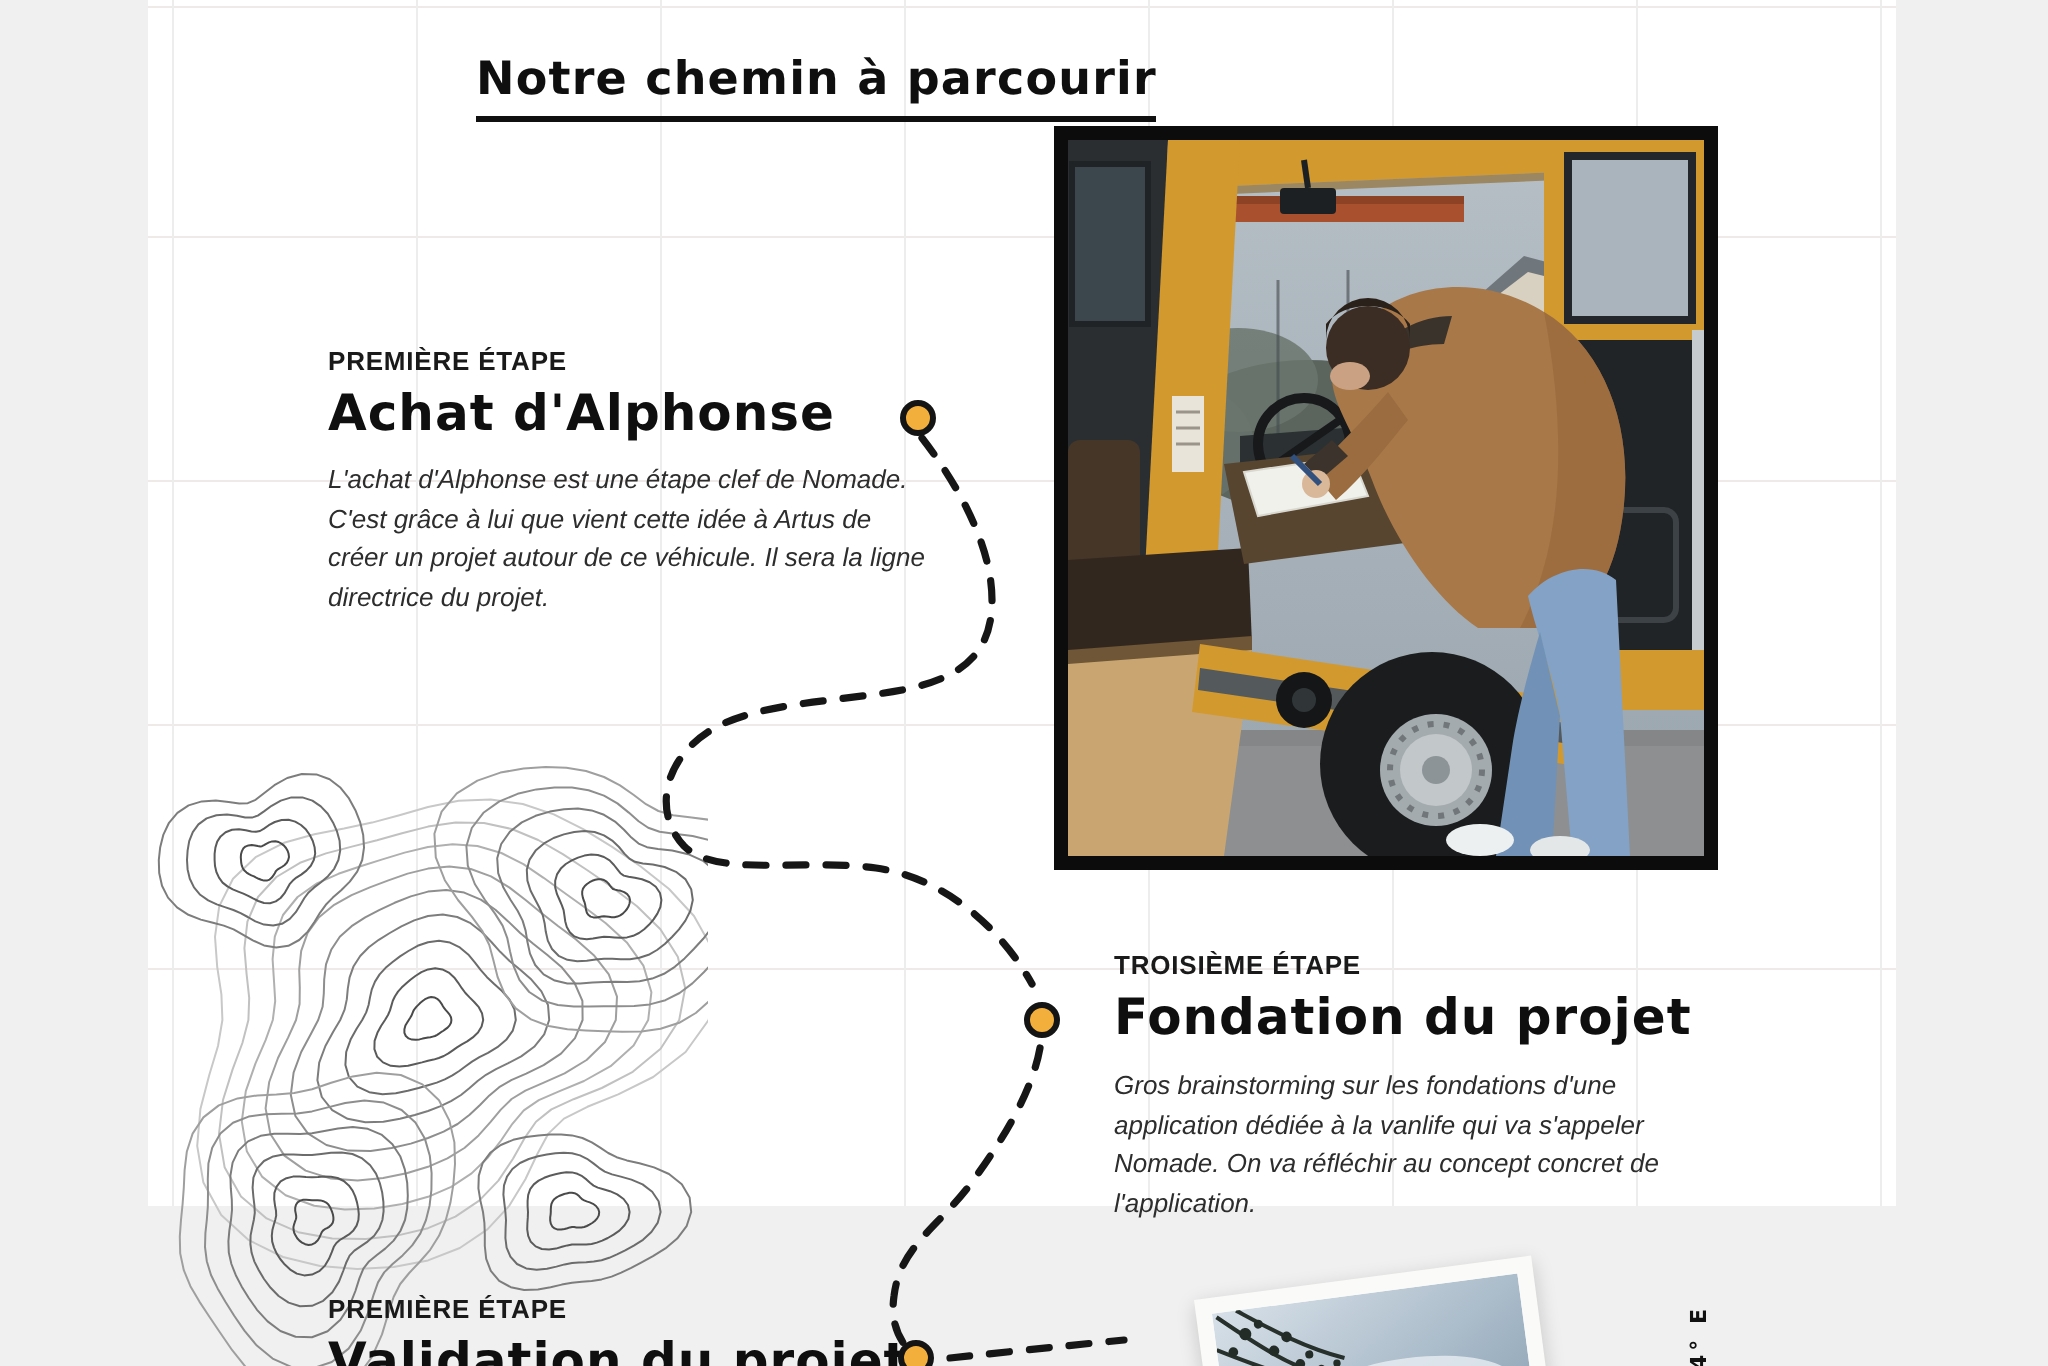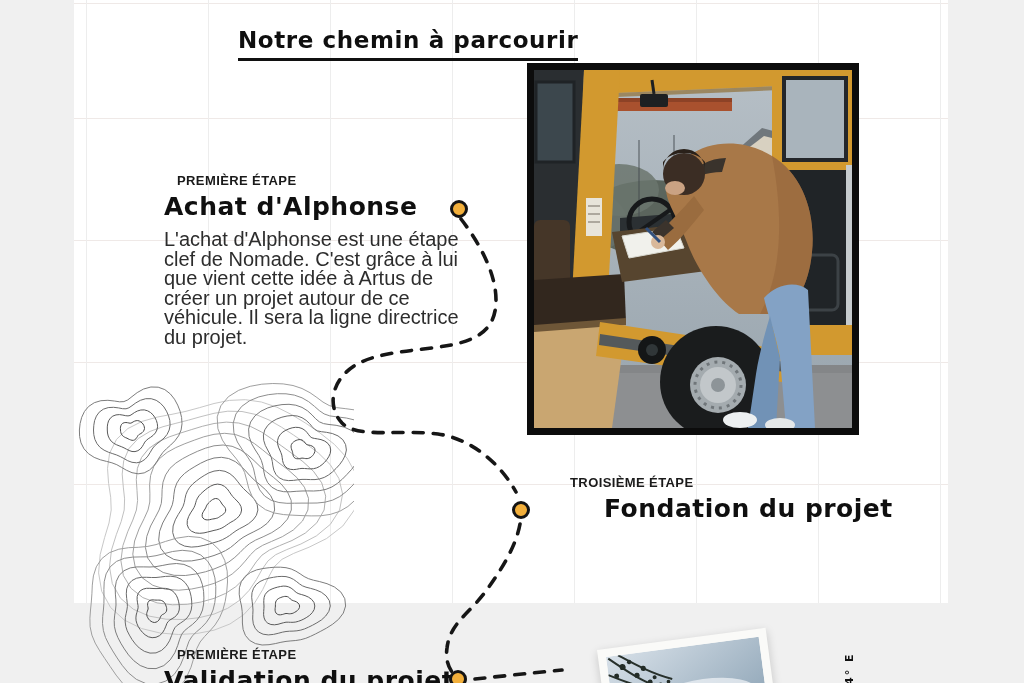--- a/index.html
+++ b/index.html
@@ -19,28 +19,28 @@
   }
   .abs{position:absolute;}
   .section-title{
     left:164px;top:8px;
     font-family:"DejaVu Sans", sans-serif;
     font-size:23px;font-weight:bold;letter-spacing:.6px;color:#0f0f0f;
     padding-bottom:5px;border-bottom:3px solid #101010;
     white-space:nowrap;
   }
   .step-label{
-    font-size:13px;font-weight:600;letter-spacing:.4px;color:#1a1a1a;white-space:nowrap;margin-left:13px;
+    font-size:13px;font-weight:600;letter-spacing:.4px;color:#1a1a1a;white-space:nowrap;
   }
   .step-title{
     font-family:"DejaVu Sans", sans-serif;
     font-size:25px;font-weight:bold;letter-spacing:.5px;color:#0f0f0f;white-space:nowrap;
   }
   .step-body{
-    font-size:20px;line-height:19.5px;color:#2d2d2d;
+    font-size:13px;line-height:19.5px;color:#2d2d2d;font-style:italic;
   }
   .dot{
     width:12px;height:12px;border-radius:50%;
     background:#F2AF3B;border:3px solid #141414;
   }
   .photo-frame{
     left:527px;top:63px;width:332px;height:372px;
     border:7px solid #0c0c0c;box-sizing:border-box;background:#9aa6ae;
   }
   .photo-frame svg{display:block;width:100%;height:100%;}
@@ -95,21 +95,22 @@
       <path d="M271.6,268.0L269.3,275.1L264.6,281.3L258.7,286.2L252.5,290.1L246.8,293.2L241.6,295.9L236.6,298.3L231.8,300.3L226.8,301.7L221.8,302.5L216.9,302.9L212.0,303.4L206.9,304.3L201.3,305.6L195.0,306.7L188.1,307.0L181.4,305.6L175.6,302.4L171.4,297.4L169.1,291.4L168.4,285.0L168.4,279.0L168.2,273.4L167.5,268.0L166.2,262.3L165.2,256.2L165.4,249.8L167.3,243.6L171.1,238.4L176.4,234.5L182.6,231.9L189.0,230.5L195.2,229.7L201.0,229.2L206.6,229.2L212.0,229.7L217.2,231.0L221.9,233.2L226.1,235.8L230.1,238.5L234.3,240.6L239.4,242.2L245.7,243.6L253.0,245.7L260.5,249.0L266.9,254.1L270.8,260.7L271.6,268.0Z" fill="none" stroke="rgb(125,125,125)" stroke-width="1" stroke-linejoin="round"></path>
     </svg>
 
   <h2 class="abs section-title">Notre chemin à parcourir</h2>
 
   <div class="abs step-label" style="left:90px;top:173px;">PREMIÈRE ÉTAPE</div>
   <div class="abs step-title" style="left:90px;top:192px;">Achat d'Alphonse</div>
   <div class="abs step-body" style="left:90px;top:230px;width:303px;">L'achat d'Alphonse est une étape clef de Nomade. C'est grâce à lui que vient cette idée à Artus de créer un projet autour de ce véhicule. Il sera la ligne directrice du projet.</div>
 
   <div class="abs step-label" style="left:483px;top:475px;">TROISIÈME ÉTAPE</div>
-  <div class="abs step-title" style="left:483px;top:494px;margin-left:47px;">Fondation du projet</div>
+  <div class="abs step-title" style="left:483px;top:494px;">Fondation du projet</div>
+  <div class="abs step-body" style="left:483px;top:533px;width:297px;">Gros brainstorming sur les fondations d'une application dédiée à la vanlife qui va s'appeler Nomade. On va réfléchir au concept concret de l'application.</div>
 
   <div class="abs step-label" style="left:90px;top:647px;">PREMIÈRE ÉTAPE</div>
   <div class="abs step-title" style="left:90px;top:666px;">Validation du projet</div>
 
 </div>
 
 <svg class="overlay" width="1024" height="683" viewBox="0 0 1024 683">
   <g fill="none" stroke="#161616" stroke-width="3.6" stroke-linecap="round" stroke-dasharray="10 10">
     <path d="M461,219 C478,241 496,272 496,300 C496,327 481,339 451,345 C419,351 377,351 354,366 C331,381 327,407 342,423 C358,439 401,429 438,434 C473,439 501,465 516,492"></path>
     <path d="M520,524 C516,546 502,569 486,591 C469,614 450,623 447,648 C445,662 450,670 455,676"></path>

